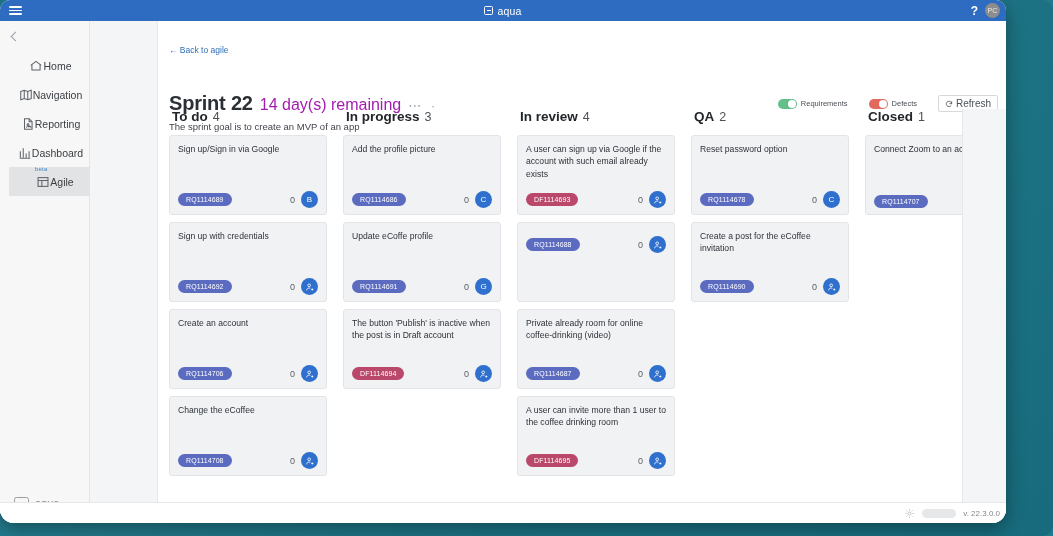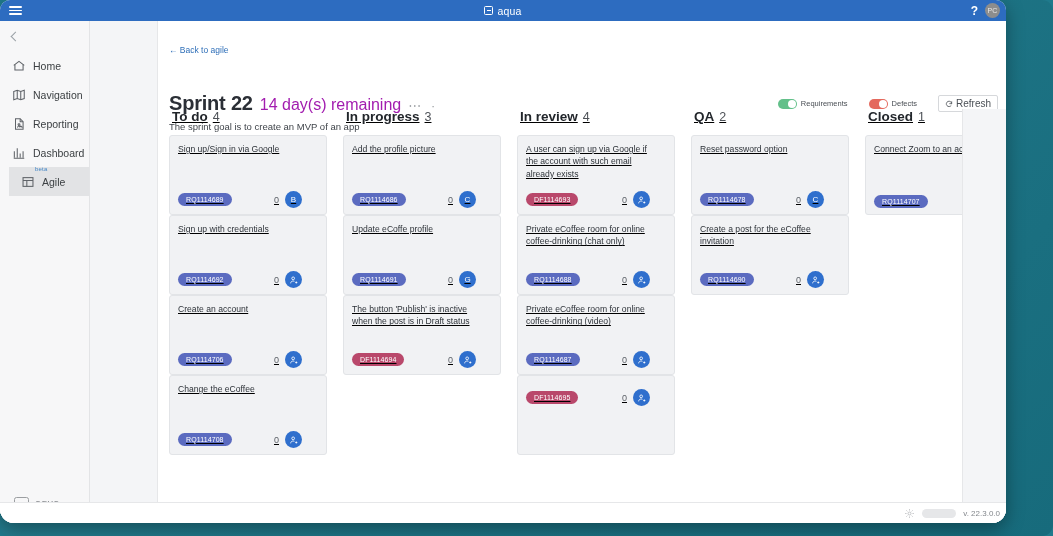--- a/index.html
+++ b/index.html
@@ -62,21 +62,21 @@
     display: flex; flex-direction: column; flex: none;
   }
   .collapse-row { height: 30px; display: flex; align-items: center; padding-left: 12px; }
   .chev {
     width: 7px; height: 7px; border-left: 1.5px solid #9aa0a6;
     border-bottom: 1.5px solid #9aa0a6; transform: rotate(45deg);
     cursor: pointer;
   }
   .nav-item {
     position: relative; height: 29px; display: flex; align-items: center;
-    gap: 7px; padding-left: 12px; cursor: pointer; color: #3c4043; font-size: 10.5px;
+    padding-left: 12px; cursor: pointer; color: #3c4043; font-size: 10.5px; justify-content: center;
   }
   .nav-item.active { background: #e2e3e5; margin-left: 9px; }
   .nav-icon { width: 14px; height: 14px; flex: none; color: #5f6368; }
   .nav-icon svg { display: block; width: 14px; height: 14px; }
   .beta-tag {
     position: absolute; left: 26px; top: -1px; font-size: 6px;
     color: #4285c5; letter-spacing: .2px;
   }
   .sb-spacer { flex: 1; }
   .sb-foot {
@@ -121,33 +121,33 @@
   .tgl-label { font-size: 7.5px; color: #4a4f55; }
   .refresh-btn {
     display: flex; align-items: center; gap: 3px; border: 1px solid #d6d8db;
     border-radius: 2px; padding: 2px 6px; background: #fff; cursor: pointer;
   }
   .refresh-btn span { font-size: 10px; color: #4a4f55; }
   .refresh-btn svg { width: 8px; height: 8px; display: block; }
   
   #board {
     position: absolute; left: 0; right: 0; top: 88px; bottom: 0;
-    display: flex; padding: 0 0 0 4px; overflow: hidden; text-decoration: underline;
+    display: flex; padding: 0 0 0 4px; overflow: hidden;
   }
   .column { width: 174px; flex: none; padding: 0 9px 0 7px; }
   .col-head {
     display: flex; align-items: baseline; gap: 5px; height: 26px;
     padding-left: 3px;
   }
   .col-title { font-size: 13.5px; font-weight: bold; color: #22262b; }
   .col-count { font-size: 12.5px; color: #4d5157; }
   .col-body { background: transparent; }
   .card {
     background: #f1f2f4; border: 1px solid #e2e4e7; border-radius: 3px;
-    padding: 7px 24px 6px 8px; 
+    padding: 7px 8px 6px 8px; margin-bottom: 7px;
     min-height: 80px; display: flex; flex-direction: column;
     cursor: pointer;
   }
   .card-title {
     font-size: 8.6px; color: #2d3238; line-height: 1.45; flex: 1;
   }
   .card-foot { display: flex; align-items: center; gap: 6px; margin-top: 6px; }
   .badge {
     font-size: 7px; color: #fff; border-radius: 9px; padding: 3px 8px;
     letter-spacing: .1px; white-space: nowrap;
@@ -377,21 +377,21 @@
                 </div>
                 <div class="card">
                   <div class="card-title">Update eCoffe profile</div>
                   <div class="card-foot">
                     <span class="badge rq">RQ1114691</span>
                     <span class="card-count">0</span>
                     <span class="avatar">G</span>
                   </div>
                 </div>
                 <div class="card">
-                  <div class="card-title">The button 'Publish' is inactive when the post is in Draft status</div>
+                  <div class="card-title">The button 'Publish' is inactive when the post is in Draft account</div>
                   <div class="card-foot">
                     <span class="badge df">DF1114694</span>
                     <span class="card-count">0</span>
                     <span class="avatar">
                       <svg viewBox="0 0 24 24" fill="none" stroke="#fff" stroke-width="2">
                         <circle cx="10" cy="8" r="3.3"></circle>
                         <path d="M4 20c0-3.4 2.7-5.6 6-5.6 1.1 0 2.1.25 3 .7"></path>
                         <path d="M17.5 15.5v5M15 18h5"></path>
                       </svg>
                     </span>
@@ -413,48 +413,48 @@
                     <span class="avatar">
                       <svg viewBox="0 0 24 24" fill="none" stroke="#fff" stroke-width="2">
                         <circle cx="10" cy="8" r="3.3"></circle>
                         <path d="M4 20c0-3.4 2.7-5.6 6-5.6 1.1 0 2.1.25 3 .7"></path>
                         <path d="M17.5 15.5v5M15 18h5"></path>
                       </svg>
                     </span>
                   </div>
                 </div>
                 <div class="card">
-                  <div class="card-title">Private eCoffee room for online coffee-drinking (chat only)</div>
                   <div class="card-foot">
                     <span class="badge rq">RQ1114688</span>
                     <span class="card-count">0</span>
                     <span class="avatar">
                       <svg viewBox="0 0 24 24" fill="none" stroke="#fff" stroke-width="2">
                         <circle cx="10" cy="8" r="3.3"></circle>
                         <path d="M4 20c0-3.4 2.7-5.6 6-5.6 1.1 0 2.1.25 3 .7"></path>
                         <path d="M17.5 15.5v5M15 18h5"></path>
                       </svg>
                     </span>
                   </div>
                 </div>
                 <div class="card">
-                  <div class="card-title">Private eCoffee room for online coffee-drinking (video)</div>
+                  <div class="card-title">Private already room for online coffee-drinking (video)</div>
                   <div class="card-foot">
                     <span class="badge rq">RQ1114687</span>
                     <span class="card-count">0</span>
                     <span class="avatar">
                       <svg viewBox="0 0 24 24" fill="none" stroke="#fff" stroke-width="2">
                         <circle cx="10" cy="8" r="3.3"></circle>
                         <path d="M4 20c0-3.4 2.7-5.6 6-5.6 1.1 0 2.1.25 3 .7"></path>
                         <path d="M17.5 15.5v5M15 18h5"></path>
                       </svg>
                     </span>
                   </div>
                 </div>
                 <div class="card">
+                  <div class="card-title">A user can invite more than 1 user to the coffee drinking room</div>
                   <div class="card-foot">
                     <span class="badge df">DF1114695</span>
                     <span class="card-count">0</span>
                     <span class="avatar">
                       <svg viewBox="0 0 24 24" fill="none" stroke="#fff" stroke-width="2">
                         <circle cx="10" cy="8" r="3.3"></circle>
                         <path d="M4 20c0-3.4 2.7-5.6 6-5.6 1.1 0 2.1.25 3 .7"></path>
                         <path d="M17.5 15.5v5M15 18h5"></path>
                       </svg>
                     </span>

